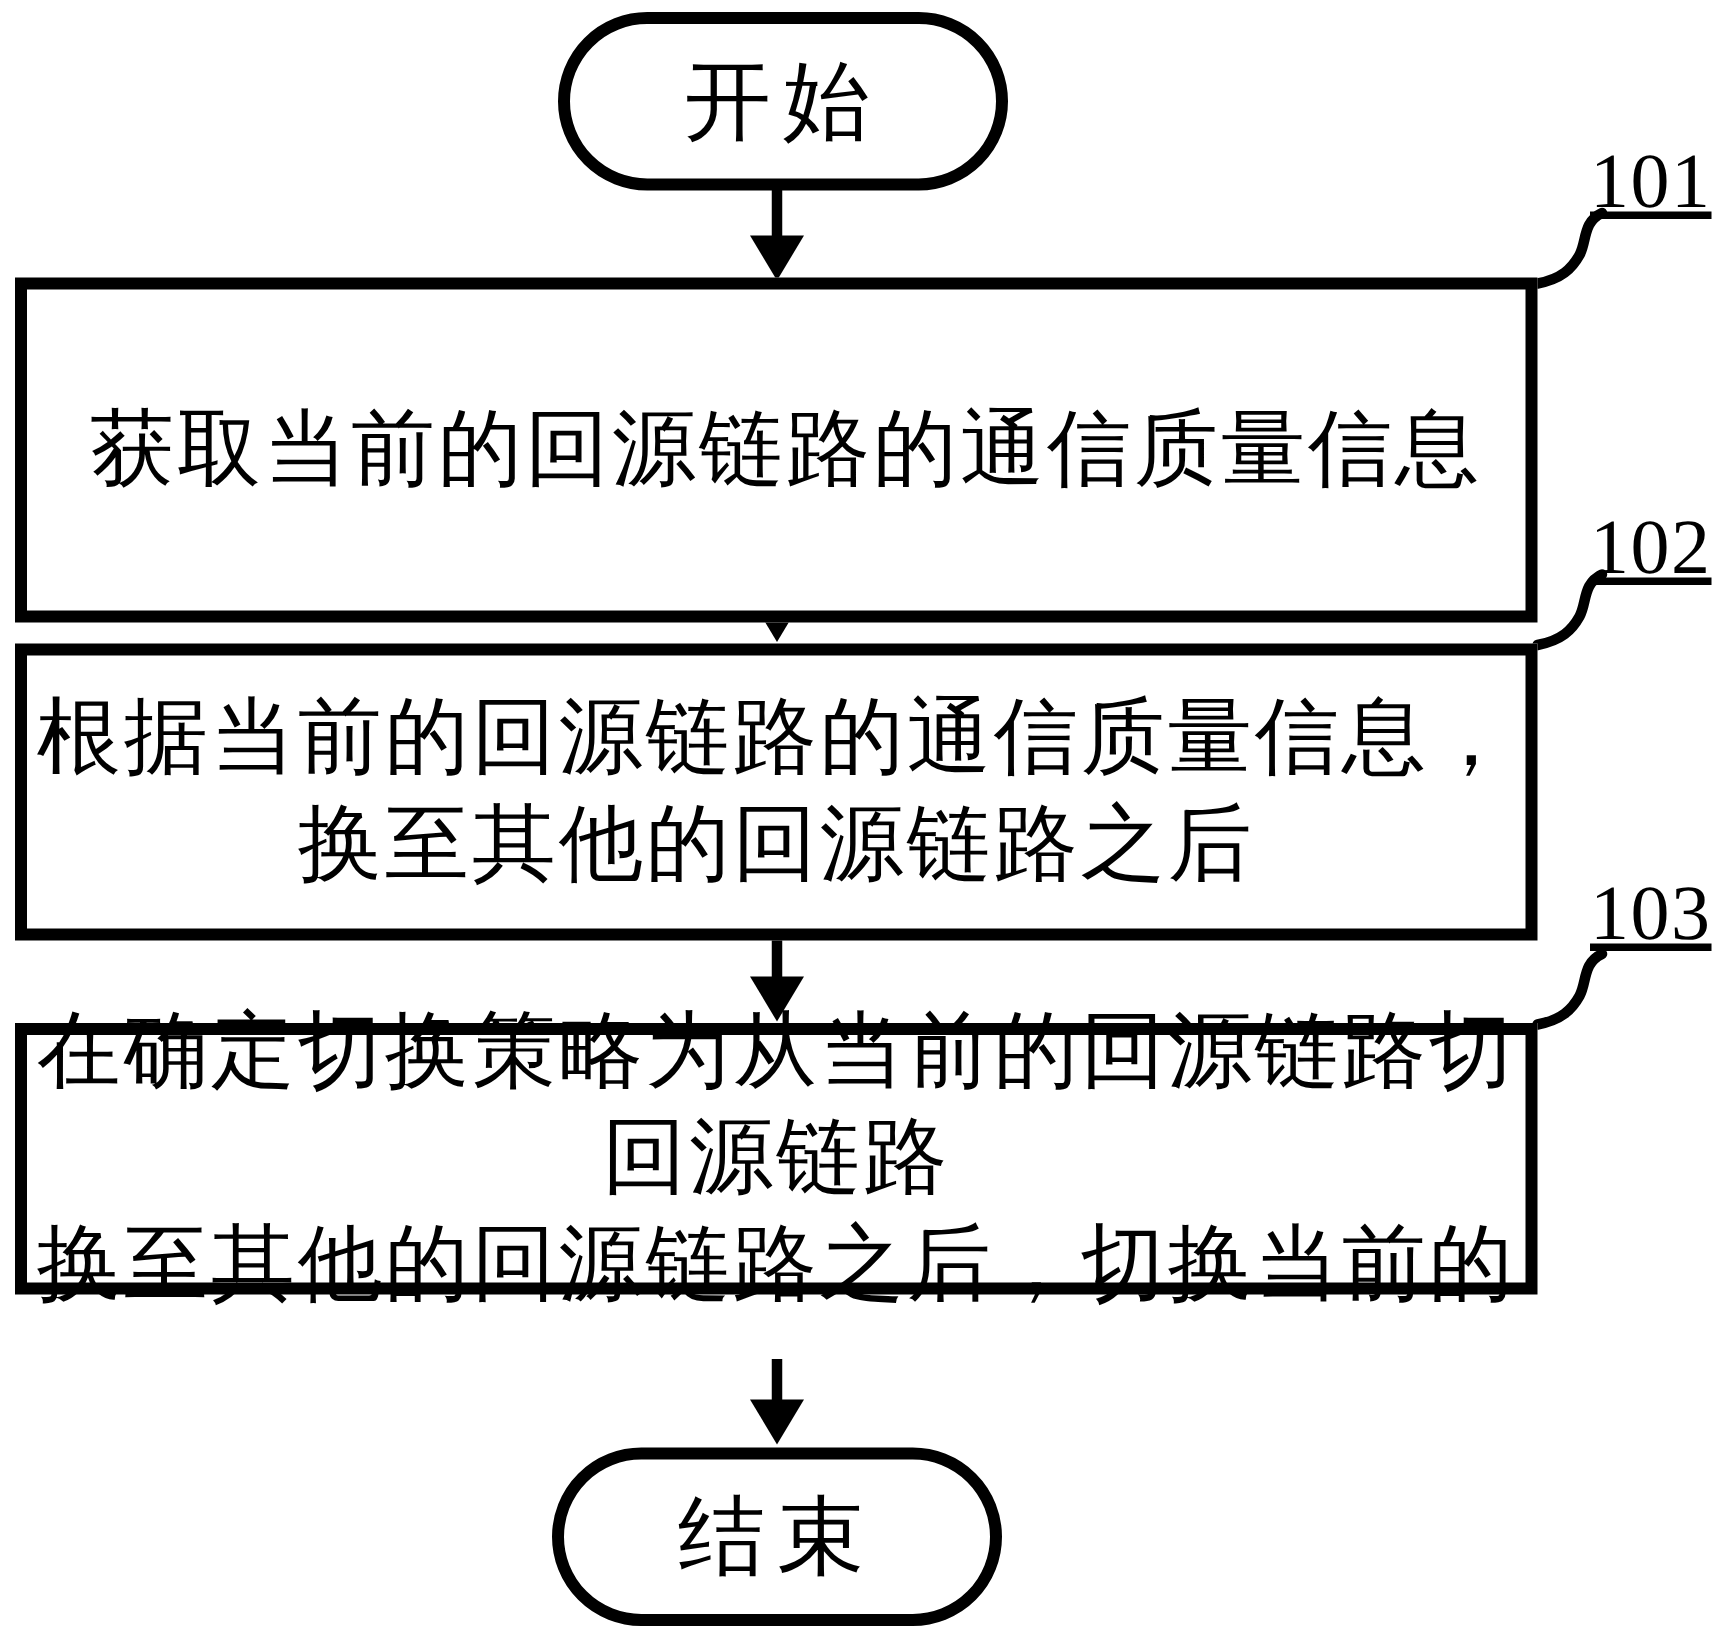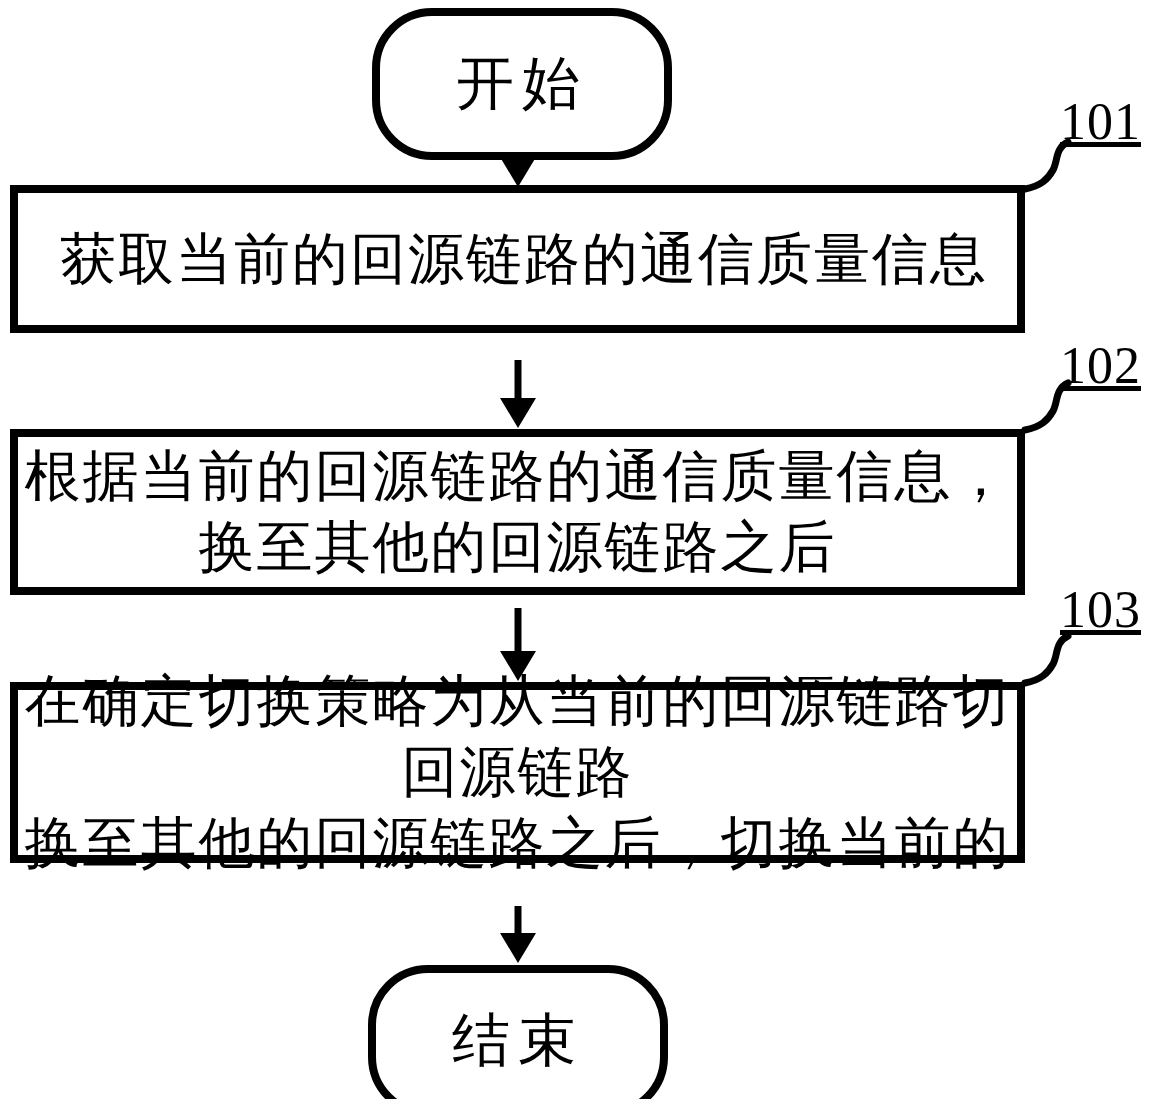--- a/index.html
+++ b/index.html
@@ -16,25 +16,25 @@
     pointer-events:none;
   }
   .box{
     position:absolute;left:10px;width:1015px;
     border:8px solid #000;box-sizing:border-box;
     display:flex;flex-direction:column;justify-content:center;align-items:center;
     text-align:center;
     font-size:56px;letter-spacing:2px;line-height:71px;
     background:#fff;
   }
-  .box1{top:185px;height:148px;padding-left:13px;}
-  .box2{top:429px;height:166px;font-family:Liberation Serif, serif;}
+  .box1{top:185px;height:230px;padding-left:13px;}
+  .box2{top:429px;height:198px;font-family:Liberation Serif, serif;}
   .box3{top:682px;height:181px;}
   .terminator{
-    position:absolute;width:300px;height:152px;
+    position:absolute;width:300px;height:119px;
     border:8px solid #000;border-radius:60px;box-sizing:border-box;
     display:flex;justify-content:center;align-items:center;
     font-size:58px;letter-spacing:8px;
     background:#fff;
   }
   .start{left:372px;top:8px;}
   .end{left:368px;top:965px;}
   .refnum{
     position:absolute;font-size:52px;line-height:1;letter-spacing:1px;text-decoration:underline;
   }

